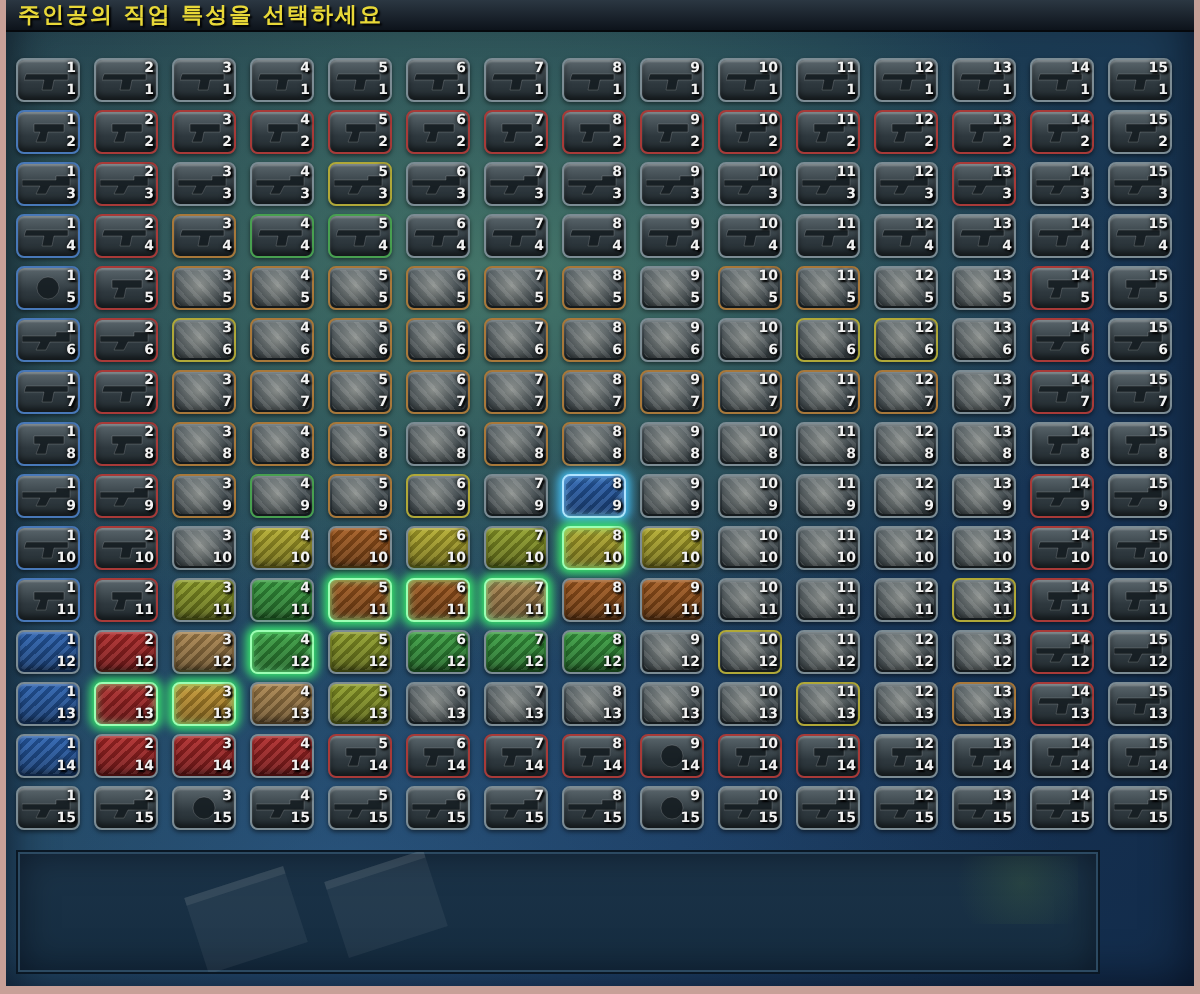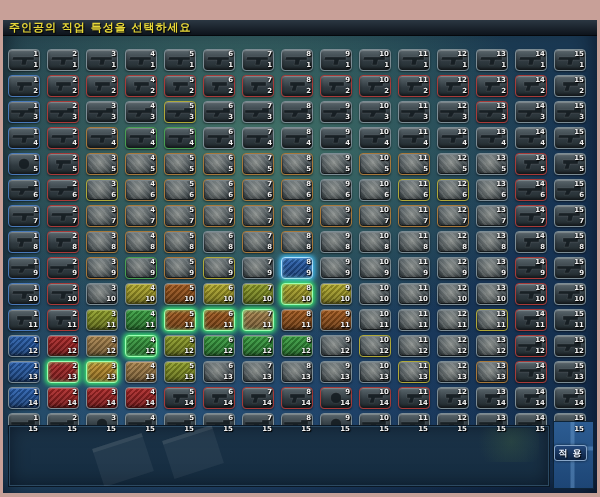--- a/index.html
+++ b/index.html
@@ -5,21 +5,20 @@
   * { margin:0; padding:0; box-sizing:border-box; }
   body { width:600px; height:497px; overflow:hidden; background:#000;
          font-family:"DejaVu Sans", sans-serif; }
   .window { position:relative; width:600px; height:497px; background:#c8a098; }
   .inner { position:absolute; top:0; left:3px; right:3px; bottom:4px;
     background:
       radial-gradient(ellipse 430px 270px at 42% 28%, rgba(96,158,122,.58), rgba(0,0,0,0) 72%),
       radial-gradient(ellipse 520px 320px at 28% 88%, rgba(62,122,184,.38), rgba(0,0,0,0) 70%),
       linear-gradient(135deg, #25434f 0%, #1d3d51 40%, #173455 70%, #122b4a 100%);
     box-shadow: inset 0 0 24px rgba(0,0,10,.65);
-    margin-top: 20px;
   }
   .titlebar { position:absolute; top:0; left:0; right:0; height:16px;
     background:linear-gradient(#2b3742, #0d131b);
     border-bottom:1px solid #05080c;
     display:flex; align-items:center; padding-left:6px; }
   .titlebar span { color:#e8d838; font-size:11px; font-weight:bold; letter-spacing:1px;
     text-shadow:1px 1px 1px #000; white-space:nowrap; }
 
   .grid { position:absolute; left:5px; top:29px;
     display:grid; grid-template-columns:repeat(15, 32px);
@@ -1685,18 +1684,15 @@
           <span class="badge bot">15</span>
         </div>
       </div>
 
     <div class="desc-panel">
       <div class="tent t1"></div>
       <div class="tent t2"></div>
       <div class="bush"></div>
     </div>
 
-    <div class="corner-tile">
-      <div class="apply-btn">적 용</div>
-    </div>
 
   </div>
 </div>
 
 </body></html>

